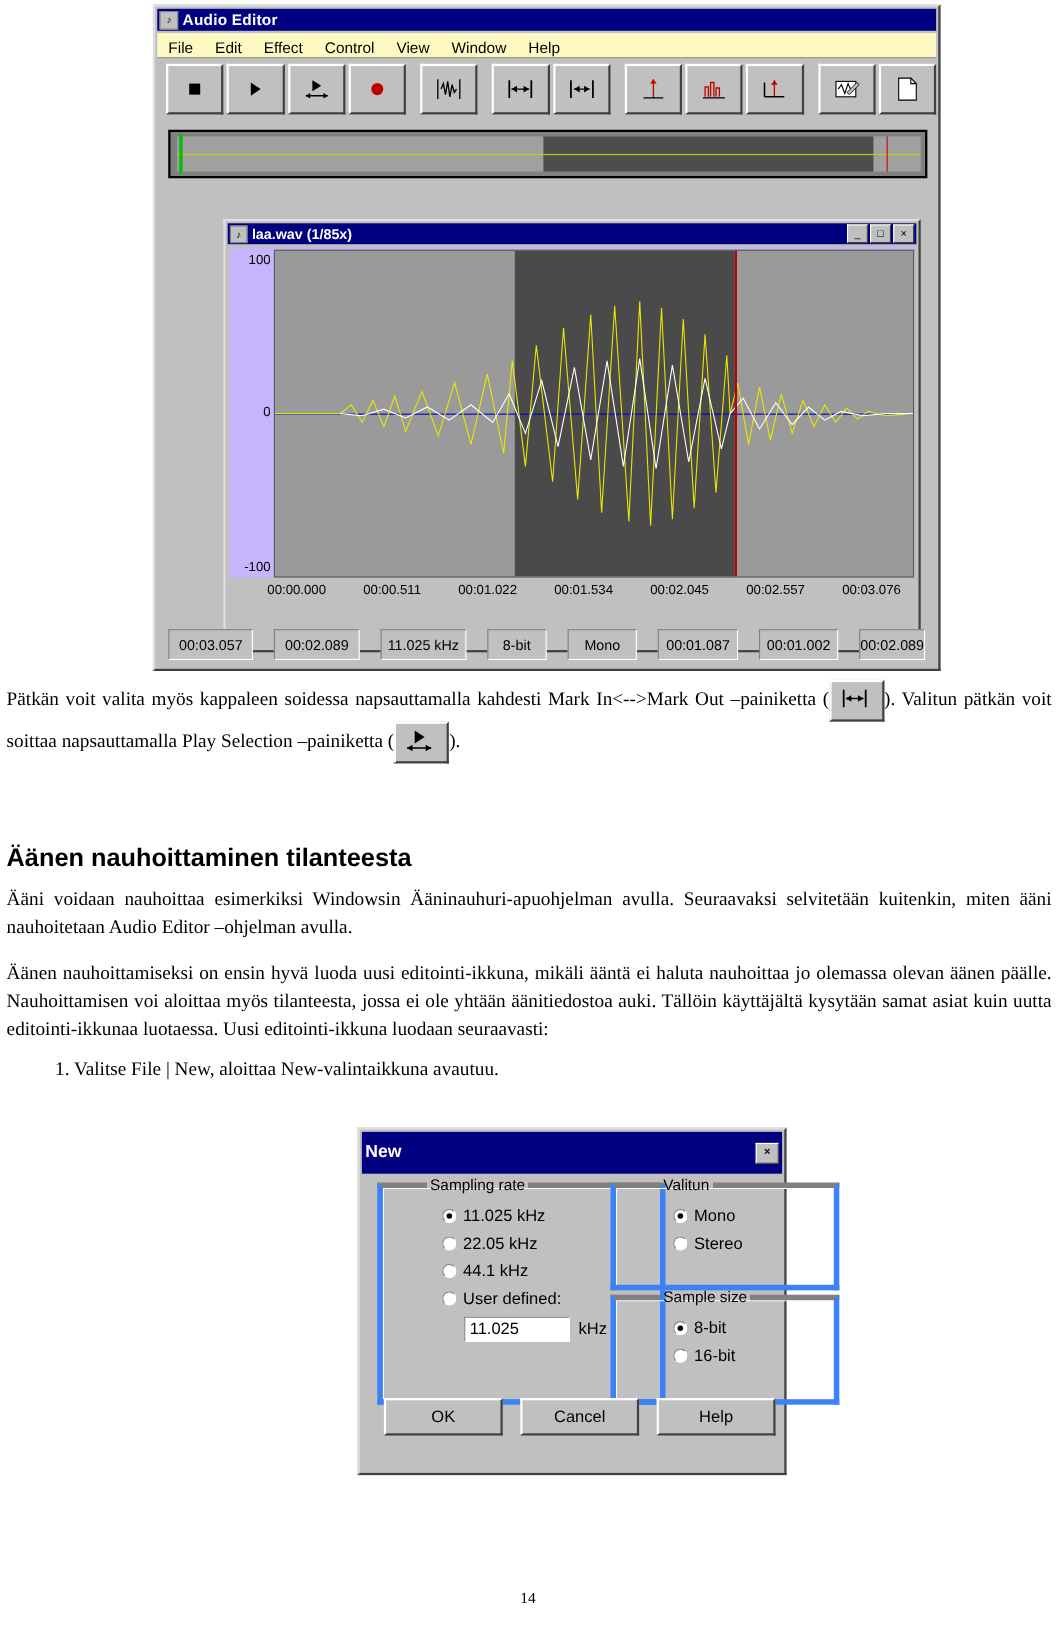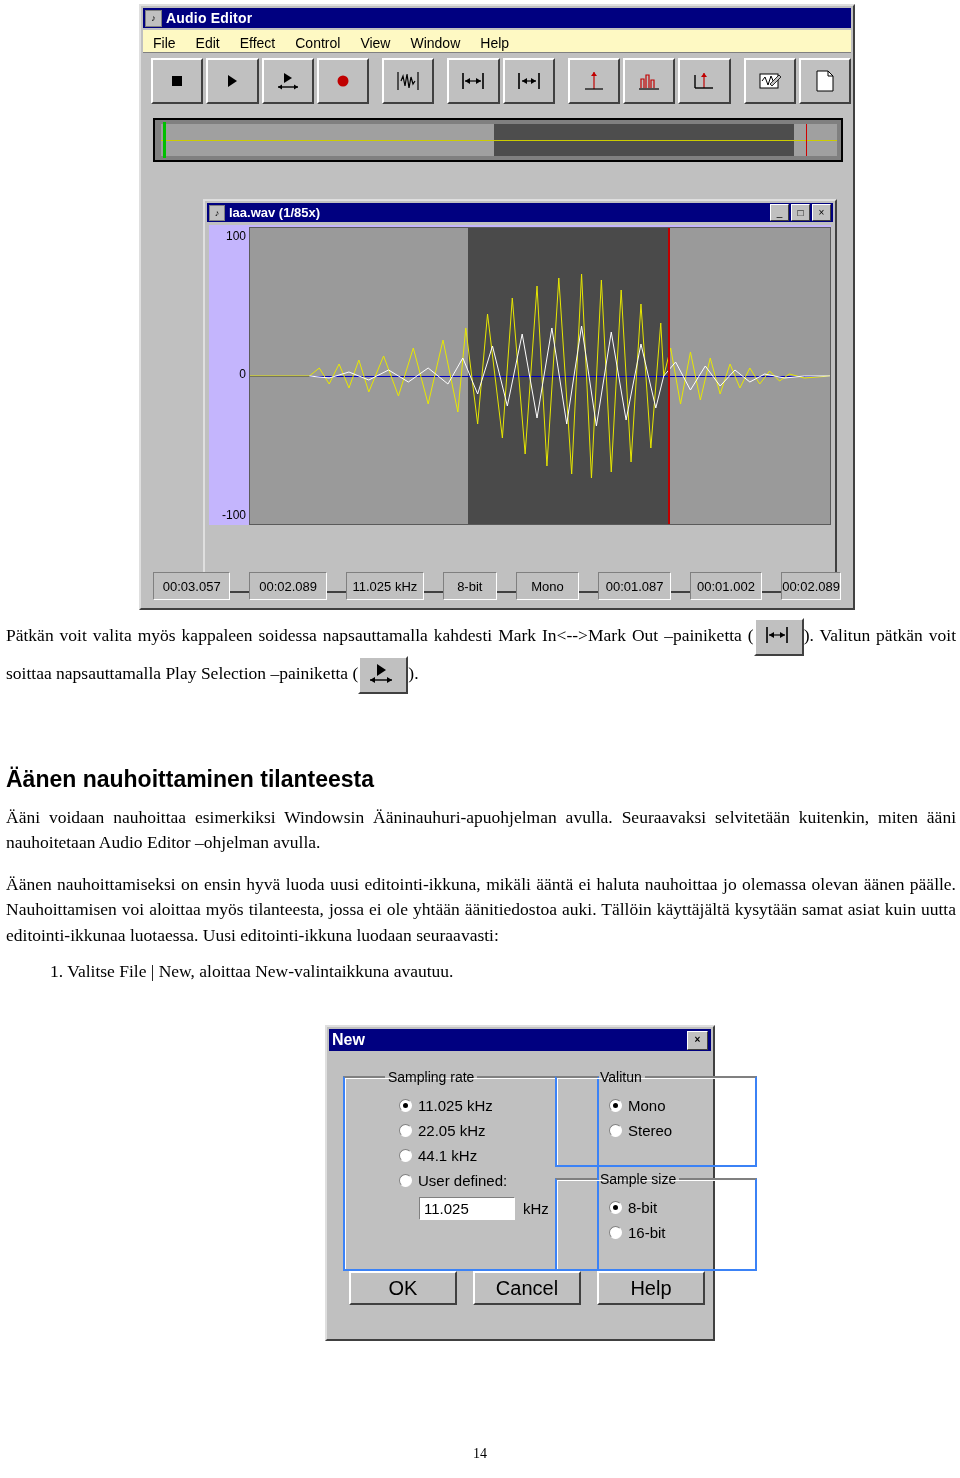--- a/index.html
+++ b/index.html
@@ -120,24 +120,24 @@
     position:relative;
   }
 
   
   .newdlg{
     position:absolute;left:325px;top:1025px;width:386px;height:312px;background:#c0c0c0;
     border-top:2px solid #dfdfdf;border-left:2px solid #dfdfdf;
     border-right:2px solid #404040;border-bottom:2px solid #404040;
     font-family:"Liberation Sans",sans-serif;
   }
-  .nd-title{height:22px;margin:2px;background:#000080;color:#fff;display:flex;align-items:center;padding:0 3px;}
+  .nd-title{height:38px;margin:2px;background:#000080;color:#fff;display:flex;align-items:center;padding:0 3px;}
   .nd-title .t{font-size:16px;font-weight:bold;flex:1;}
   .grp{
-    position:absolute;border:2px solid #3b82f6;border-top-color:#808080;
+    position:absolute;border:5px solid #3b82f6;border-top-color:#808080;
     box-shadow:1px 1px 0 #ffffff inset;
     padding-left:40px;
   }
   .grp>legend{font-size:14px;padding:0 3px;}
   .radio{
     width:13px;height:13px;border-radius:50%;
     background:#fff;border-top:1px solid #808080;border-left:1px solid #808080;
     border-right:1px solid #fff;border-bottom:1px solid #fff;
     display:inline-block;position:relative;margin-right:6px;vertical-align:middle;
     box-sizing:border-box;
@@ -145,21 +145,21 @@
   .radio.on::after{
     content:"";position:absolute;left:3px;top:3px;width:5px;height:5px;border-radius:50%;background:#000;
   }
   .rrow{display:flex;align-items:center;font-size:15px;margin-bottom:8px;}
   .field{
     background:#fff;border-top:1px solid #808080;border-left:1px solid #808080;
     border-right:1px solid #fff;border-bottom:1px solid #fff;
     font-size:15px;padding:2px 4px;width:86px;font-family:"Liberation Sans",sans-serif;
   }
   .dbtn{
-    width:104px;height:30px;background:#c0c0c0;font-size:20px;
+    width:104px;height:30px;background:#c0c0c0;font-size:15px;
     border-top:2px solid #ffffff;border-left:2px solid #ffffff;
     border-right:2px solid #404040;border-bottom:2px solid #404040;
     display:flex;align-items:center;justify-content:center;
     font-family:"Liberation Sans",sans-serif;
   }
   .pagenum{position:absolute;left:0;right:0;bottom:14px;text-align:center;font-size:14px;}
 </style>
 </head>
 <body>
 
@@ -297,20 +297,29 @@
           <div class="sel"></div>
           <div class="axis"></div>
           <svg width="100%" height="100%" viewBox="0 0 586 296" preserveAspectRatio="none" style="position:absolute;left:0;top:0;">
             <path d="M0,148 L60,148 L70,140 L80,156 L90,136 L100,160 L110,132 L120,164 L135,128 L150,168 L165,120 L180,176 L195,112 L210,184 L218,100 L230,196 L240,86 L255,210 L265,70 L278,226 L290,58 L300,238 L312,50 L325,246 L335,46 L345,250 L355,52 L365,244 L375,62 L385,234 L395,76 L405,220 L415,95 L418,148 L425,120 L435,176 L445,124 L455,172 L465,130 L475,166 L485,136 L495,160 L505,140 L515,156 L525,143 L535,153 L545,146 L560,150 L586,148" fill="none" stroke="#e8e800" stroke-width="1"></path>
             <path d="M60,148 L80,150 L100,144 L120,152 L140,142 L160,154 L180,140 L200,156 L215,130 L230,166 L245,118 L260,178 L275,106 L290,190 L305,100 L320,196 L335,98 L350,198 L365,104 L380,192 L395,116 L410,180 L418,148 L430,134 L445,162 L460,138 L475,158 L490,142 L505,154 L520,146 L540,150 L560,148 L586,148" fill="none" stroke="#ffffff" stroke-width="1"></path>
           </svg>
           <div class="cursor"></div>
         </div>
       </div>
 
+      <div class="xlabels">
+        <span>00:00.000</span>
+        <span>00:00.511</span>
+        <span>00:01.022</span>
+        <span>00:01.534</span>
+        <span>00:02.045</span>
+        <span>00:02.557</span>
+        <span>00:03.076</span>
+      </div>
     </div>
 
     <div class="editor-status">
       <div class="sb" style="width:105px">00:03.057</div>
       <div class="sb" style="width:105px">00:02.089</div>
       <div class="sb" style="width:106px">11.025 kHz</div>
       <div class="sb" style="width:72px">8-bit</div>
       <div class="sb" style="width:86px">Mono</div>
       <div class="sb" style="width:98px">00:01.087</div>
       <div class="sb" style="width:98px">00:01.002</div>

